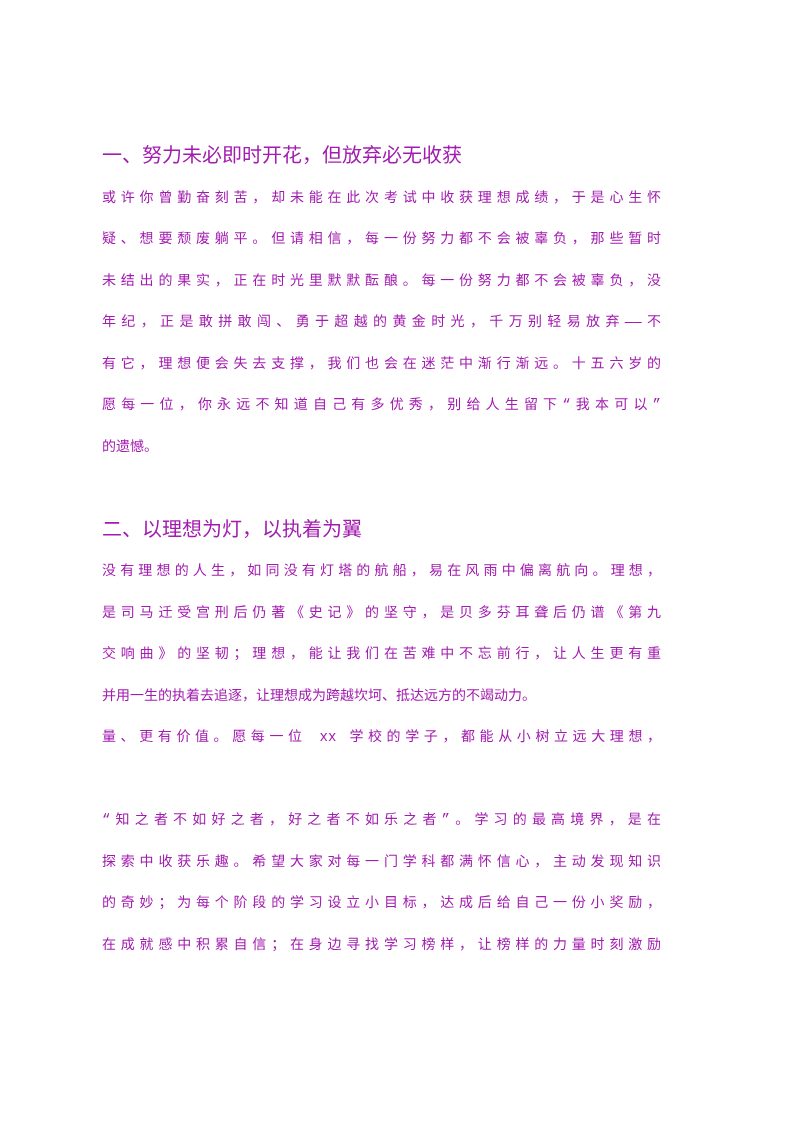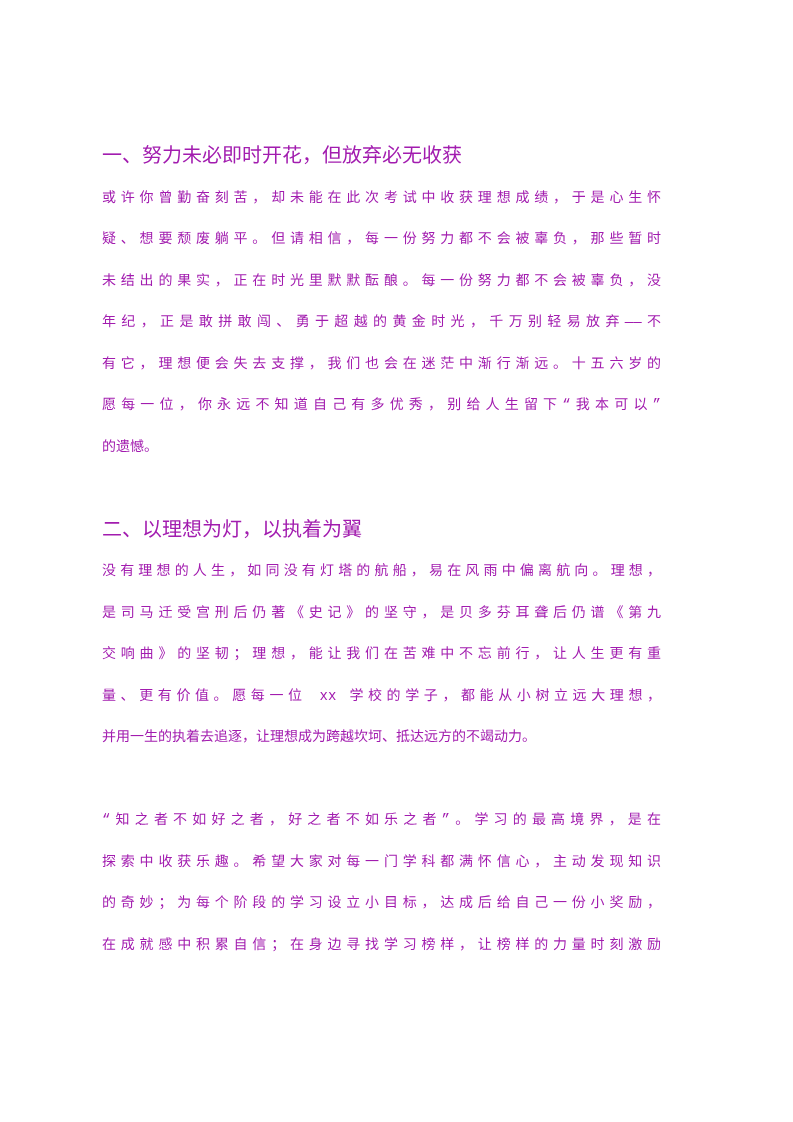--- a/index.html
+++ b/index.html
@@ -62,22 +62,22 @@
       <div class="line">有它，理想便会失去支撑，我们也会在迷茫中渐行渐远。十五六岁的</div>
       <div class="line">愿每一位，你永远不知道自己有多优秀，别给人生留下“我本可以”</div>
       <div class="line short-last">的遗憾。</div>
     </section>
 
     <section class="sec">
       <div class="heading">二、以理想为灯，以执着为翼</div>
       <div class="line">没有理想的人生，如同没有灯塔的航船，易在风雨中偏离航向。理想，</div>
       <div class="line">是司马迁受宫刑后仍著《史记》的坚守，是贝多芬耳聋后仍谱《第九</div>
       <div class="line">交响曲》的坚韧；理想，能让我们在苦难中不忘前行，让人生更有重</div>
+      <div class="line short-last">并用一生的执着去追逐，让理想成为跨越坎坷、抵达远方的不竭动力。</div>
       <div class="line">量、更有价值。愿每一位 xx 学校的学子，都能从小树立远大理想，</div>
-      <div class="line short-last">并用一生的执着去追逐，让理想成为跨越坎坷、抵达远方的不竭动力。</div>
     </section>
 
     <section class="sec">
       <div class="line">“知之者不如好之者，好之者不如乐之者”。学习的最高境界，是在</div>
       <div class="line">探索中收获乐趣。希望大家对每一门学科都满怀信心，主动发现知识</div>
       <div class="line">的奇妙；为每个阶段的学习设立小目标，达成后给自己一份小奖励，</div>
       <div class="line">在成就感中积累自信；在身边寻找学习榜样，让榜样的力量时刻激励</div>
     </section>
 
   </div>

